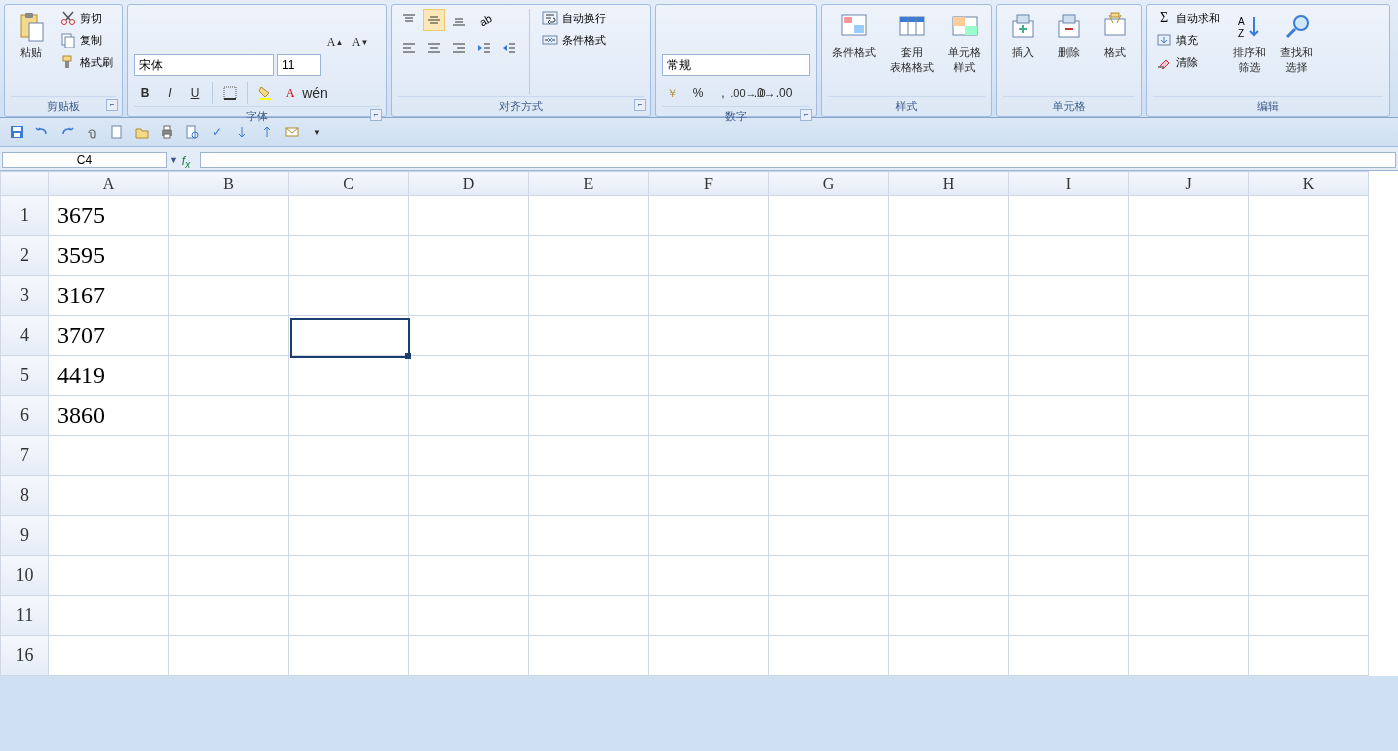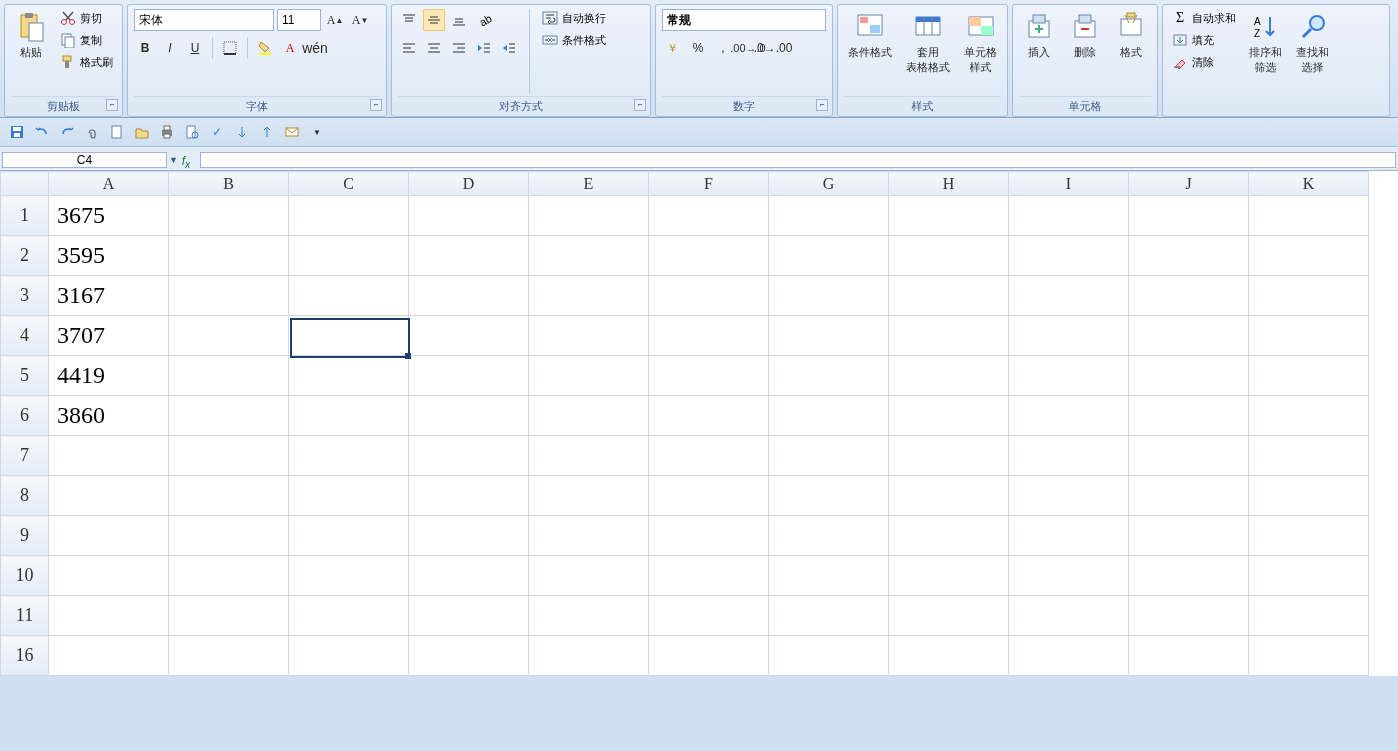--- a/index.html
+++ b/index.html
@@ -14,21 +14,21 @@
 
 .big-btn { text-align: center; cursor: pointer; padding: 2px 4px; }
 .big-btn .icon { width: 32px; height: 32px; margin: 0 auto 2px auto; }
 .big-btn .lbl { font-size: 11px; color: #2b2b2b; white-space: nowrap; }
 
 .stack { display: flex; flex-direction: column; gap: 4px; justify-content: center; }
 .small-btn { display: flex; align-items: center; gap: 4px; cursor: pointer; padding: 1px 3px; font-size: 11px; white-space: nowrap; }
 .small-btn .icon { width: 16px; height: 16px; }
 
 .row { display: flex; gap: 3px; align-items: center; }
-.combo { height: 22px; border: 1px solid #9cb4d6; background: #fff; font-size: 12px; padding: 0 4px; }
+.combo { height: 22px; border: 1px solid #9cb4d6; background: #fff; font-size: 12px; padding: 0 4px; margin-top: 45px; }
 
 .icon-btn { width: 22px; height: 22px; border: 1px solid transparent; display: inline-flex; align-items: center; justify-content: center; cursor: pointer; font-size: 12px; color:#2b2b2b; }
 .icon-btn svg { width:16px; height:16px; }
 .splitter-line { width:1px; align-self:stretch; background:#b8cce4; margin:0 3px; }
 
 
 .qat { background: linear-gradient(#dbe7f5, #cfe0f2); padding: 3px 6px; display: flex; gap: 3px; align-items: center; border-bottom: 1px solid #a3bde2; }
 
 
 .formula-bar { display: flex; background: #e4ecf7; border-bottom: 1px solid #9cb4d6; height: 24px; align-items: flex-end; }
@@ -242,21 +242,21 @@
             </span>
           <span>条件格式</span>
         </div>
       </div>
     </div>
     <div class="ribbon-group-label"><span>对齐方式</span><span class="launcher">⌐</span></div>
   </div>
 
   <div class="ribbon-group" style="min-width:150px">
     <div class="ribbon-group-body" style="flex-direction:column;gap:6px">
-      <input class="combo" style="width: 164px; font-weight: bold;" value="常规">
+      <input class="combo" style="width: 148px;" value="常规">
       <div class="row">
         <span class="icon-btn">
             <svg viewBox="0 0 16 16">
               <text x="2" y="12" font-size="11" fill="#b08b2e">￥</text>
             </svg>
           </span>
         <span class="icon-btn">%</span>
         <span class="icon-btn">,</span>
         <span class="icon-btn">
             <span style="font-size:11px">.00→.0</span>
@@ -385,20 +385,21 @@
         <div class="icon">
             <svg viewBox="0 0 32 32">
               <circle cx="20" cy="12" r="7" fill="#cfe8f5" stroke="#3a7bd5" stroke-width="2"></circle>
               <line x1="14" y1="18" x2="6" y2="26" stroke="#3a7bd5" stroke-width="3"></line>
             </svg>
           </div>
         <div class="lbl" style="white-space:pre">查找和
 选择</div>
       </div>
     </div>
+    <div class="ribbon-group-label"><span>编辑</span></div>
   </div>
 
 </div>
 
 <div class="qat">
   <span class="icon-btn">
       <svg viewBox="0 0 16 16">
         <rect x="2" y="2" width="12" height="12" fill="#3a7bd5"></rect>
         <rect x="4" y="3" width="8" height="4" fill="#fff"></rect>
         <rect x="5" y="9" width="6" height="4" fill="#fff"></rect>

